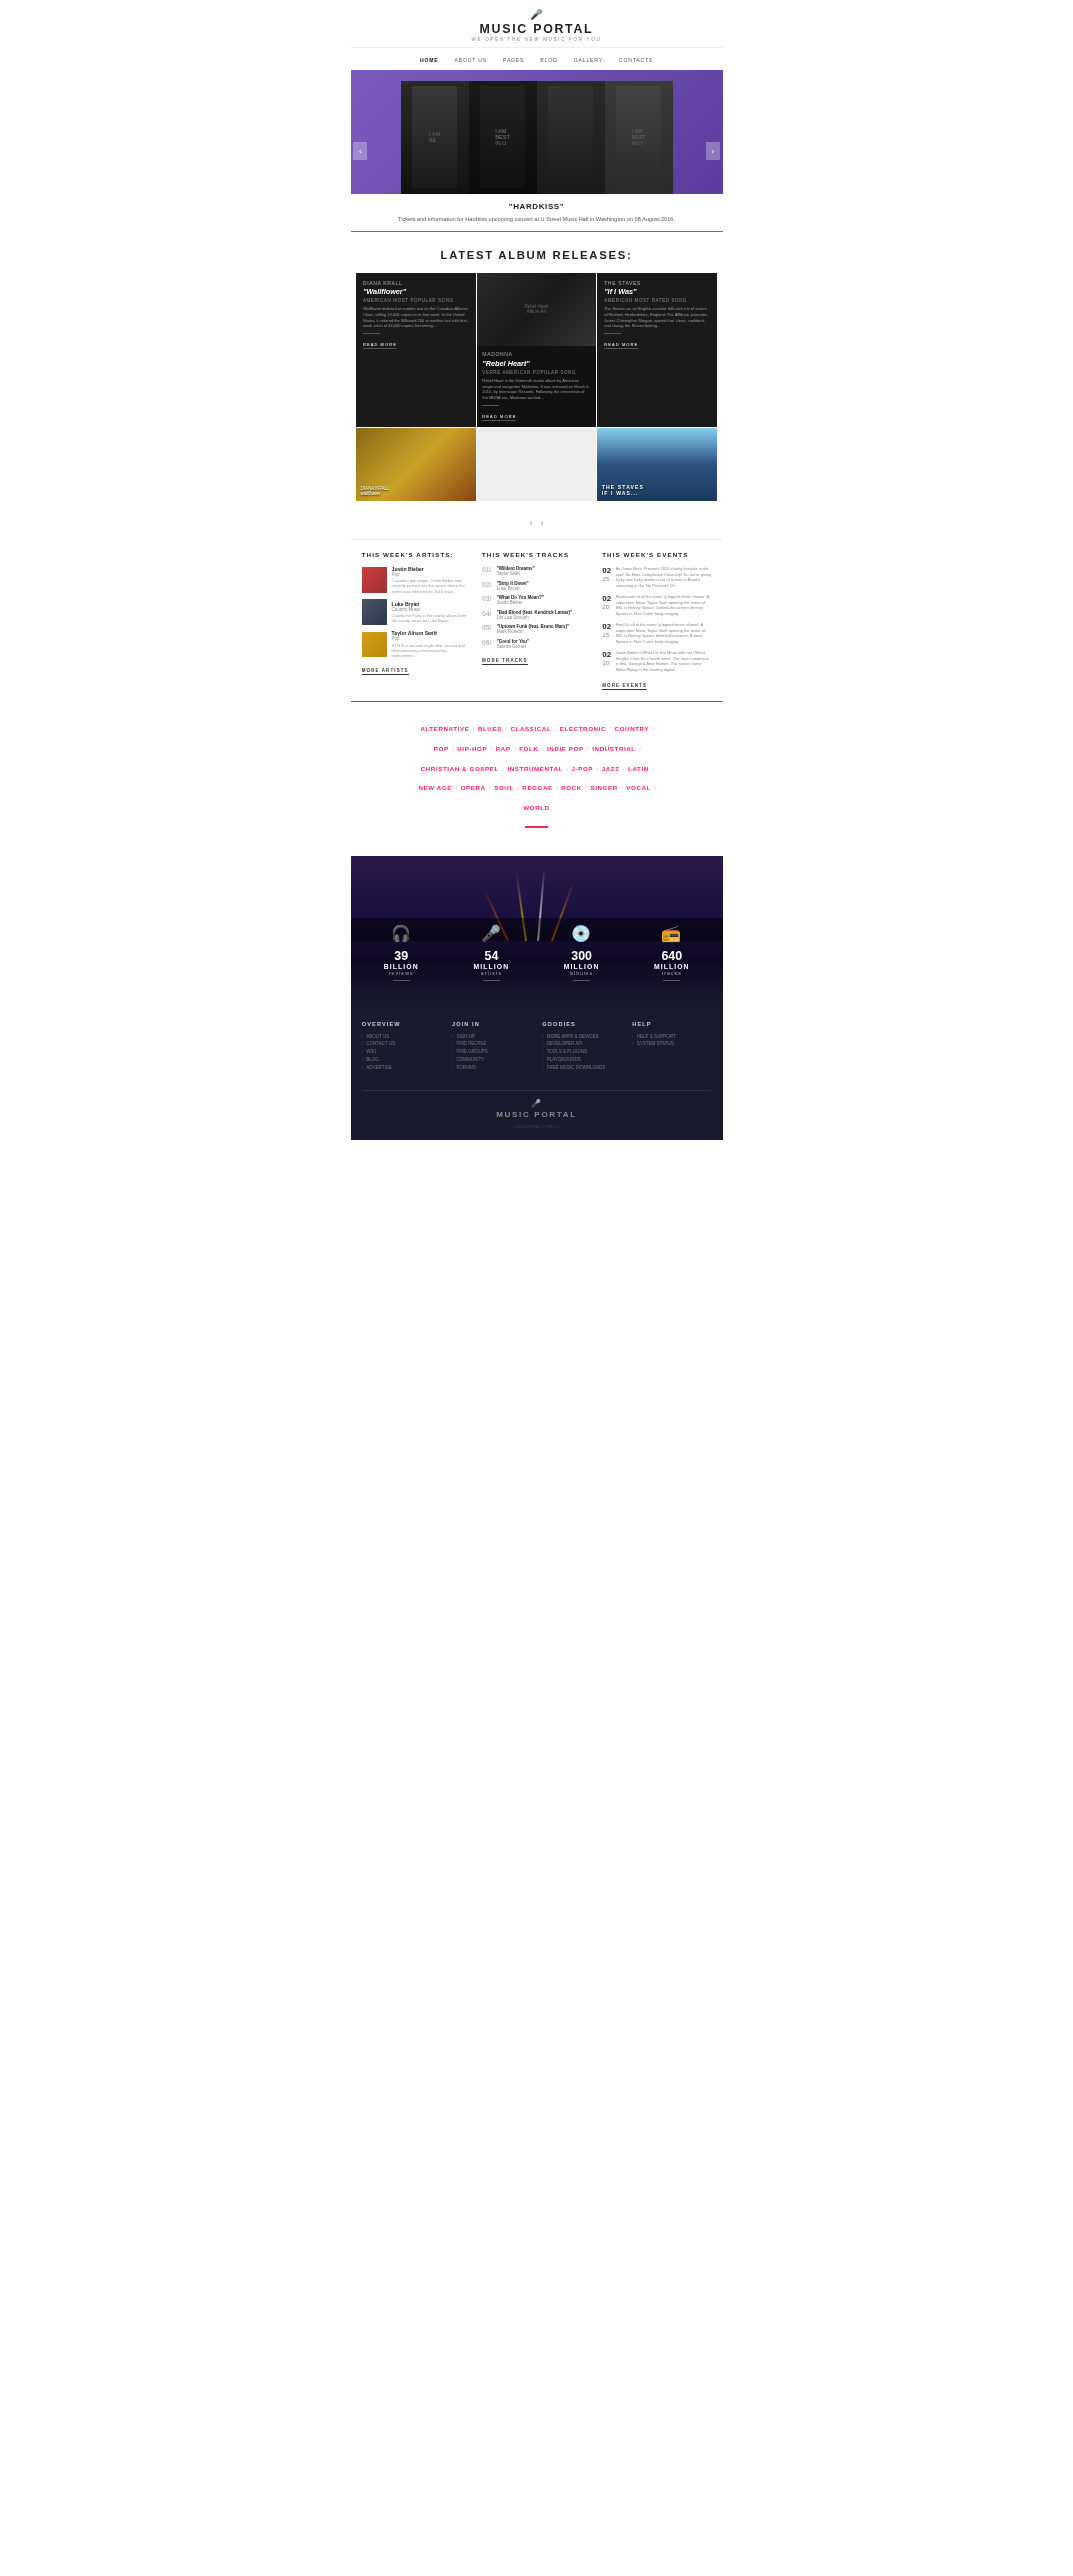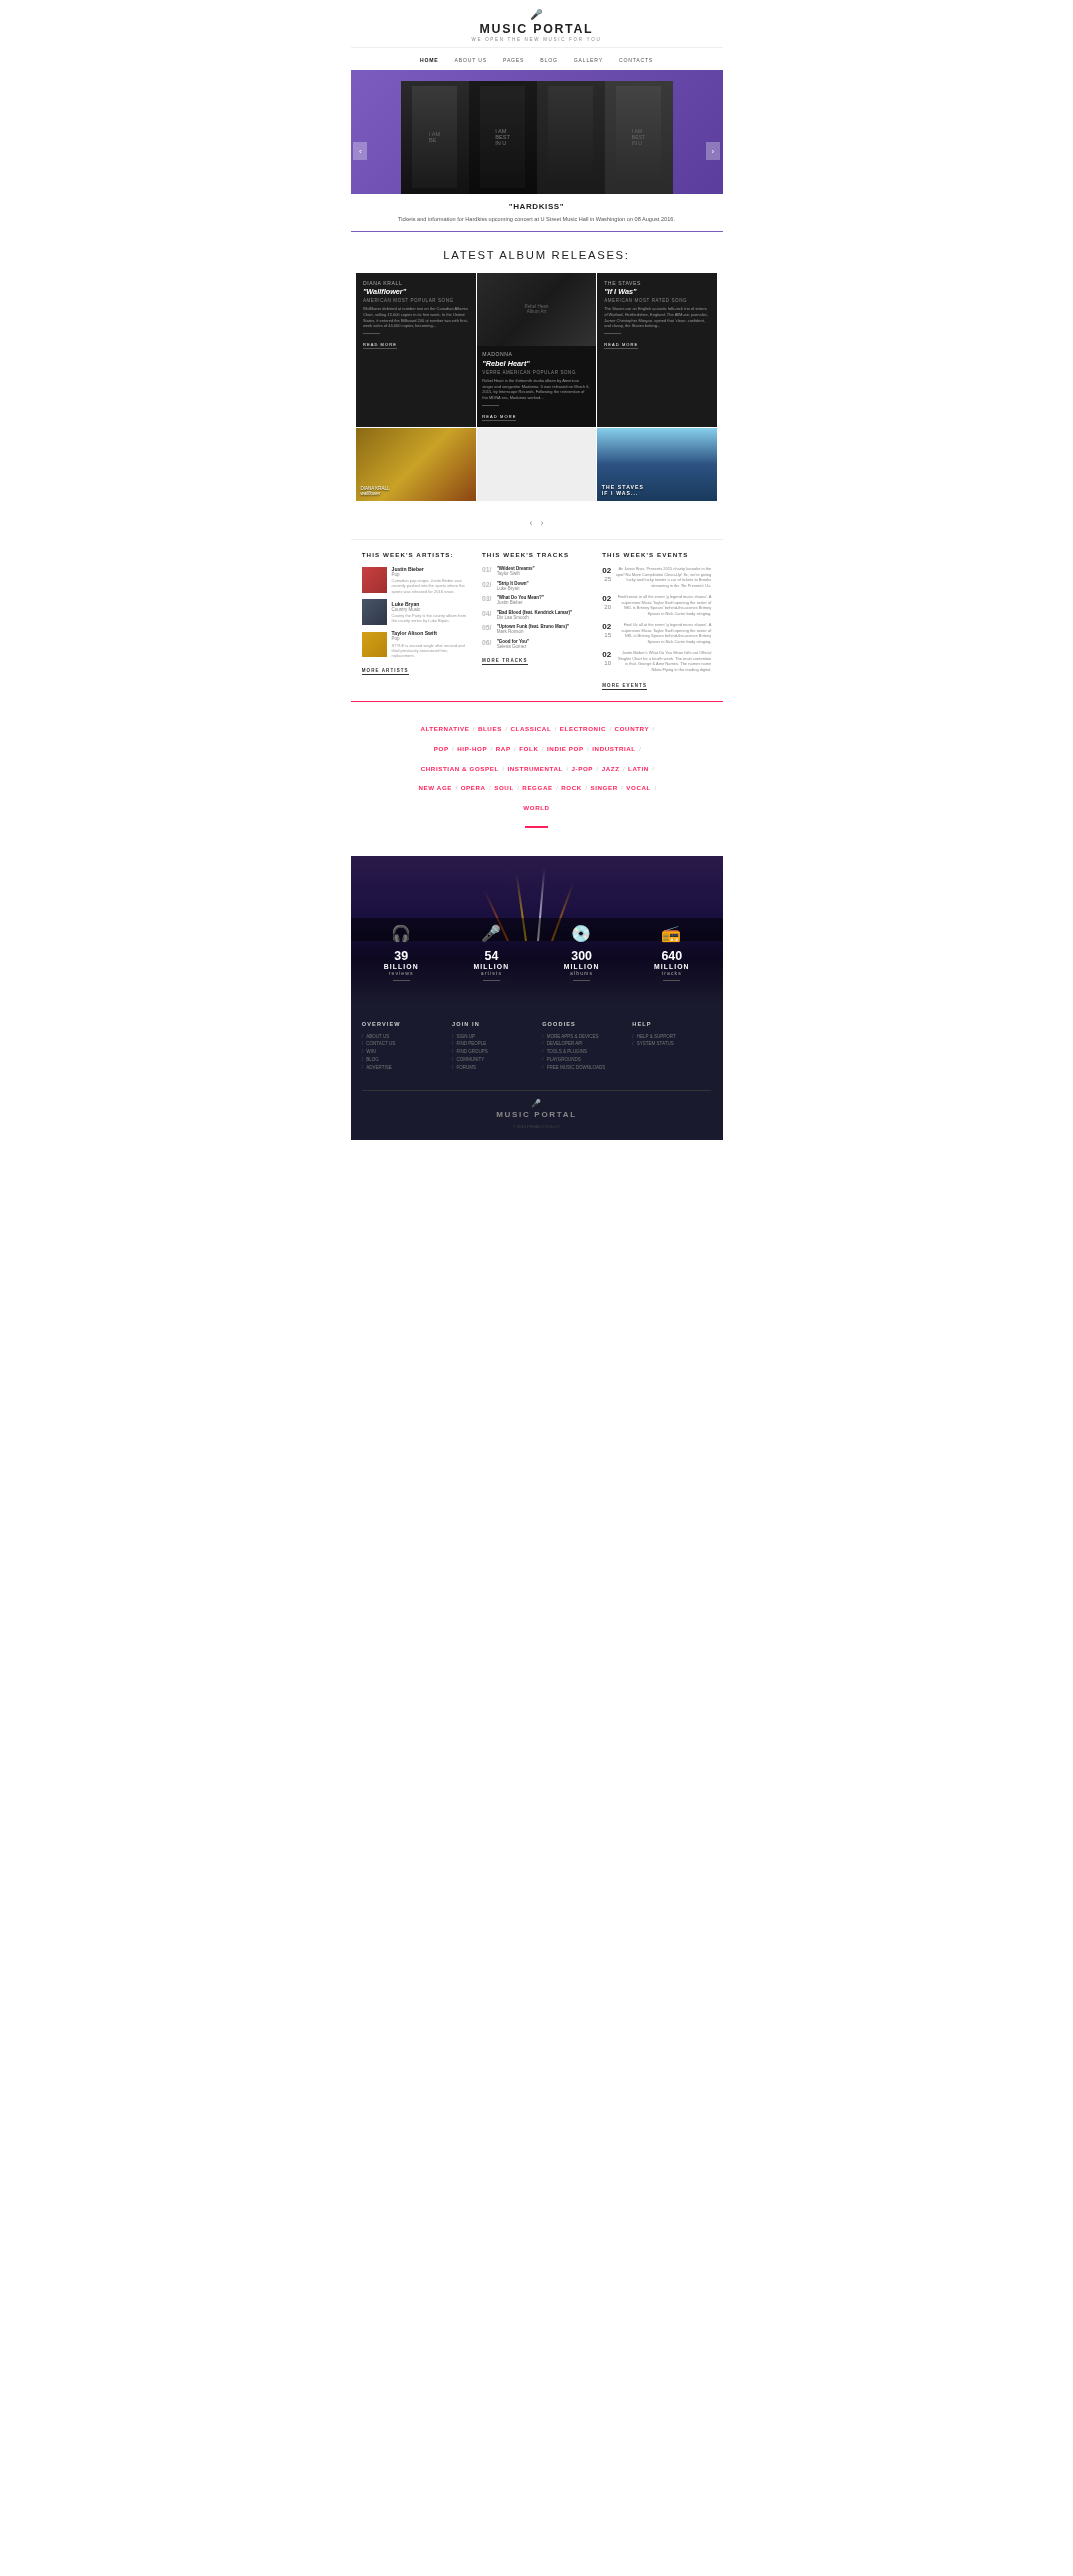--- a/index.html
+++ b/index.html
@@ -27,21 +27,21 @@
     .band-member:nth-child(4) { background: linear-gradient(180deg, #2a2a2a 0%, #1a1a1a 100%); }
     .hero-arrow { position: absolute; top: 50%; transform: translateY(-50%); background: rgba(255,255,255,0.3); border: none; cursor: pointer; padding: 4.5px 5.6px; font-size: 8px; color: #fff; z-index: 10; }
     .hero-arrow.left { left: 2.8px; }
     .hero-arrow.right { right: 2.8px; }
     .hero-caption { background: #fff; text-align: center; padding: 8.5px 11.3px; border-bottom: 1.7px solid #7c5cbf; }
     .hero-caption h2 { font-size: 8px; font-weight: 700; letter-spacing: 0.6px; color: #222; margin-bottom: 3.4px; }
     .hero-caption p { font-size: 5.6px; color: #555; line-height: 1.5; }
 
     
     .section-title { text-align: center; padding: 17px 11.3px 11.3px; }
-    .section-title h2 { font-size: 11.3px; font-weight: 400; letter-spacing: 1.7px; color: #222; text-transform: uppercase; }
+    .section-title h2 { font-size: 11.3px; font-weight: 700; letter-spacing: 1.7px; color: #222; text-transform: uppercase; }
 
     
     .album-grid { display: grid; grid-template-columns: 1fr 1fr 1fr; grid-template-rows: auto auto; gap: 1.1px; padding: 0 5.6px 11.3px; }
     .album-card { background: #111; color: #fff; padding: 6.8px; position: relative; }
     .album-card.dark { background: #1a1a1a; }
     .album-card h3 { font-size: 5.1px; font-weight: 400; color: #aaa; text-transform: uppercase; letter-spacing: 0.6px; }
     .album-card h2 { font-size: 7.3px; font-weight: 700; color: #fff; margin: 1.7px 0; font-style: italic; }
     .album-card .genre { font-size: 4.5px; color: #888; text-transform: uppercase; letter-spacing: 0.6px; margin-bottom: 3.4px; }
     .album-card p { font-size: 4px; color: #999; line-height: 1.4; margin-bottom: 4.5px; }
     .read-more { font-size: 4px; letter-spacing: 1.1px; color: #fff; text-decoration: none; border-bottom: 0.6px solid #555; padding-bottom: 1.1px; display: inline-block; }
@@ -66,21 +66,21 @@
     .artist-info h4 { font-size: 5.1px; font-weight: 700; color: #222; }
     .artist-info .genre-tag { font-size: 4.5px; color: #888; }
     .artist-info p { font-size: 4px; color: #999; line-height: 1.3; margin-top: 1.1px; }
     .more-link { font-size: 4.5px; font-weight: 700; letter-spacing: 1.1px; color: #333; text-decoration: none; border-bottom: 1.1px solid #333; padding-bottom: 1.1px; display: inline-block; margin-top: 4.5px; text-transform: uppercase; }
 
     .track-item { margin-bottom: 4.5px; display: flex; align-items: flex-start; gap: 3.4px; }
     .track-num { font-size: 6.8px; font-weight: 700; color: #bbb; flex-shrink: 0; min-width: 11.3px; }
     .track-info h4 { font-size: 4.5px; font-weight: 700; color: #222; }
     .track-info .artist-name { font-size: 4.5px; color: #888; }
 
-    .event-item { margin-bottom: 5.6px; display: flex; align-items: flex-start; gap: 4.5px; text-align: right; }
+    .event-item { margin-bottom: 5.6px; display: flex; align-items: flex-start; gap: 4.5px; }
     .event-date { flex-shrink: 0; }
     .event-date .month { font-size: 8px; font-weight: 900; color: #222; }
     .event-date .day { font-size: 6.2px; color: #888; }
     .event-info { font-size: 4px; color: #888; line-height: 1.4; }
 
     
     .genre-section { text-align: center; padding: 17px 11.3px; border-top: 1.7px solid #ff1f5a; }
     .genre-tags { line-height: 2.2; }
     .genre-tag-link { font-size: 6.2px; font-weight: 700; color: #ff1f5a; text-decoration: none; margin: 0 1.7px; letter-spacing: 0.6px; text-transform: uppercase; }
     .genre-separator { color: #ccc; font-size: 6.2px; }

